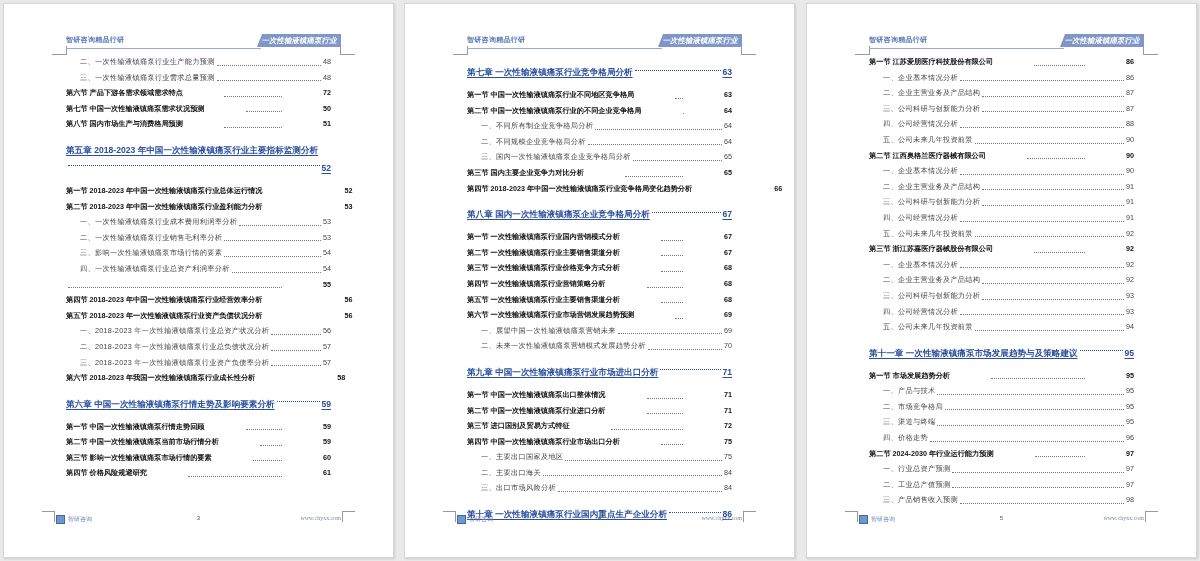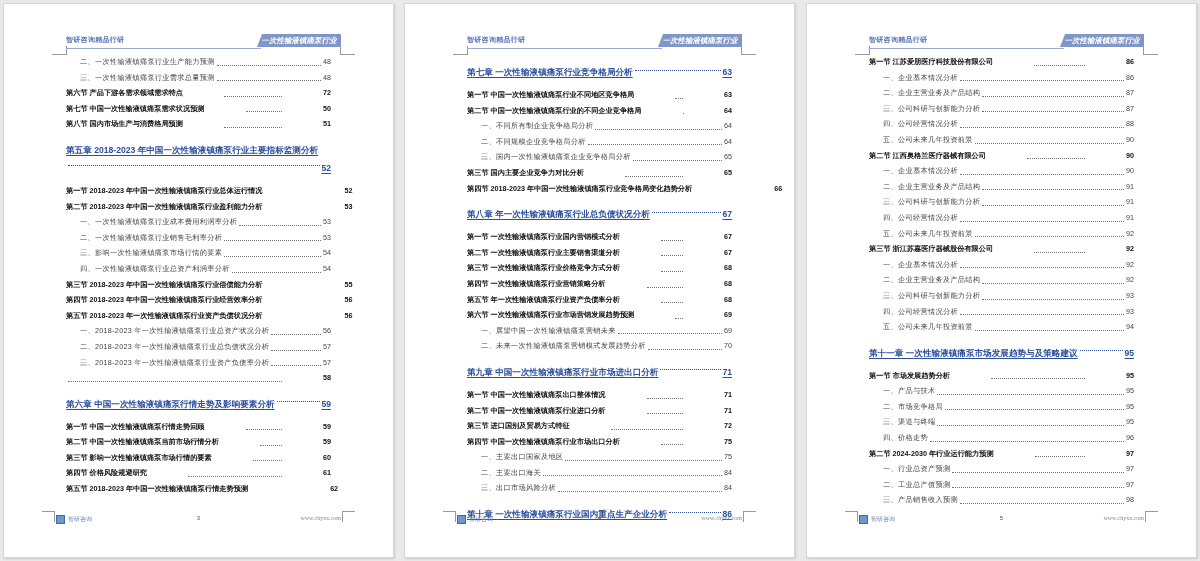--- a/index.html
+++ b/index.html
@@ -137,21 +137,20 @@
         <span class="t">三、影响一次性输液镇痛泵市场行情的要素</span>
         <span class="d"></span>
         <span class="p">54</span>
       </div>
       <div class="row sub">
         <span class="t">四、一次性输液镇痛泵行业总资产利润率分析</span>
         <span class="d"></span>
         <span class="p">54</span>
       </div>
       <div class="row sec">
-        <span class="t">第三节 2018-2023 年中国一次性输液镇痛泵行业偿债能力分析</span>
         <span class="d"></span>
         <span class="p">55</span>
       </div>
       <div class="row sec">
         <span class="t">第四节 2018-2023 年中国一次性输液镇痛泵行业经营效率分析</span>
         <span class="d"></span>
         <span class="p">56</span>
       </div>
       <div class="row sec">
         <span class="t">第五节 2018-2023 年一次性输液镇痛泵行业资产负债状况分析</span>
@@ -167,20 +166,21 @@
         <span class="t">二、2018-2023 年一次性输液镇痛泵行业总负债状况分析</span>
         <span class="d"></span>
         <span class="p">57</span>
       </div>
       <div class="row sub">
         <span class="t">三、2018-2023 年一次性输液镇痛泵行业资产负债率分析</span>
         <span class="d"></span>
         <span class="p">57</span>
       </div>
       <div class="row sec">
+        <span class="t">第六节 2018-2023 年我国一次性输液镇痛泵行业成长性分析</span>
         <span class="d"></span>
         <span class="p">58</span>
       </div>
       <div class="chap">
         <div class="chap-row">
           <span class="t">第六章  中国一次性输液镇痛泵行情走势及影响要素分析</span>
           <span class="d"></span>
           <span class="t">59</span>
         </div>
       </div>
@@ -196,25 +196,20 @@
       </div>
       <div class="row sec">
         <span class="t">第三节 影响一次性输液镇痛泵市场行情的要素</span>
         <span class="d"></span>
         <span class="p">60</span>
       </div>
       <div class="row sec">
         <span class="t">第四节 价格风险规避研究</span>
         <span class="d"></span>
         <span class="p">61</span>
-      </div>
-      <div class="row sec">
-        <span class="t">第五节 2018-2023 年中国一次性输液镇痛泵行情走势预测</span>
-        <span class="d"></span>
-        <span class="p">62</span>
       </div>
     </div>
   <div class="ftr">
     <span class="ftr-crop-l"></span>
     <span class="ftr-logo">
       <span class="logo-box"></span>
       <span>智研咨询</span>
     </span>
     <span class="ftr-num">3</span>
     <span class="ftr-url">www.chyxx.com</span>
@@ -267,21 +262,21 @@
         <span class="d"></span>
         <span class="p">65</span>
       </div>
       <div class="row sec">
         <span class="t">第四节 2018-2023 年中国一次性输液镇痛泵行业竞争格局变化趋势分析</span>
         <span class="d"></span>
         <span class="p">66</span>
       </div>
       <div class="chap">
         <div class="chap-row">
-          <span class="t">第八章  年一次性输液镇痛泵行业总负债状况分析</span>
+          <span class="t">第八章  国内一次性输液镇痛泵企业竞争格局分析</span>
           <span class="d"></span>
           <span class="t">67</span>
         </div>
       </div>
       <div class="row sec">
         <span class="t">第一节 一次性输液镇痛泵行业国内营销模式分析</span>
         <span class="d"></span>
         <span class="p">67</span>
       </div>
       <div class="row sec">
@@ -293,21 +288,21 @@
         <span class="t">第三节 一次性输液镇痛泵行业价格竞争方式分析</span>
         <span class="d"></span>
         <span class="p">68</span>
       </div>
       <div class="row sec">
         <span class="t">第四节 一次性输液镇痛泵行业营销策略分析</span>
         <span class="d"></span>
         <span class="p">68</span>
       </div>
       <div class="row sec">
-        <span class="t">第五节 年一次性输液镇痛泵行业资产负债率分析</span>
+        <span class="t">第五节 一次性输液镇痛泵行业主要销售渠道分析</span>
         <span class="d"></span>
         <span class="p">68</span>
       </div>
       <div class="row sec">
         <span class="t">第六节 一次性输液镇痛泵行业市场营销发展趋势预测</span>
         <span class="d"></span>
         <span class="p">69</span>
       </div>
       <div class="row sub">
         <span class="t">一、展望中国一次性输液镇痛泵营销未来</span>

